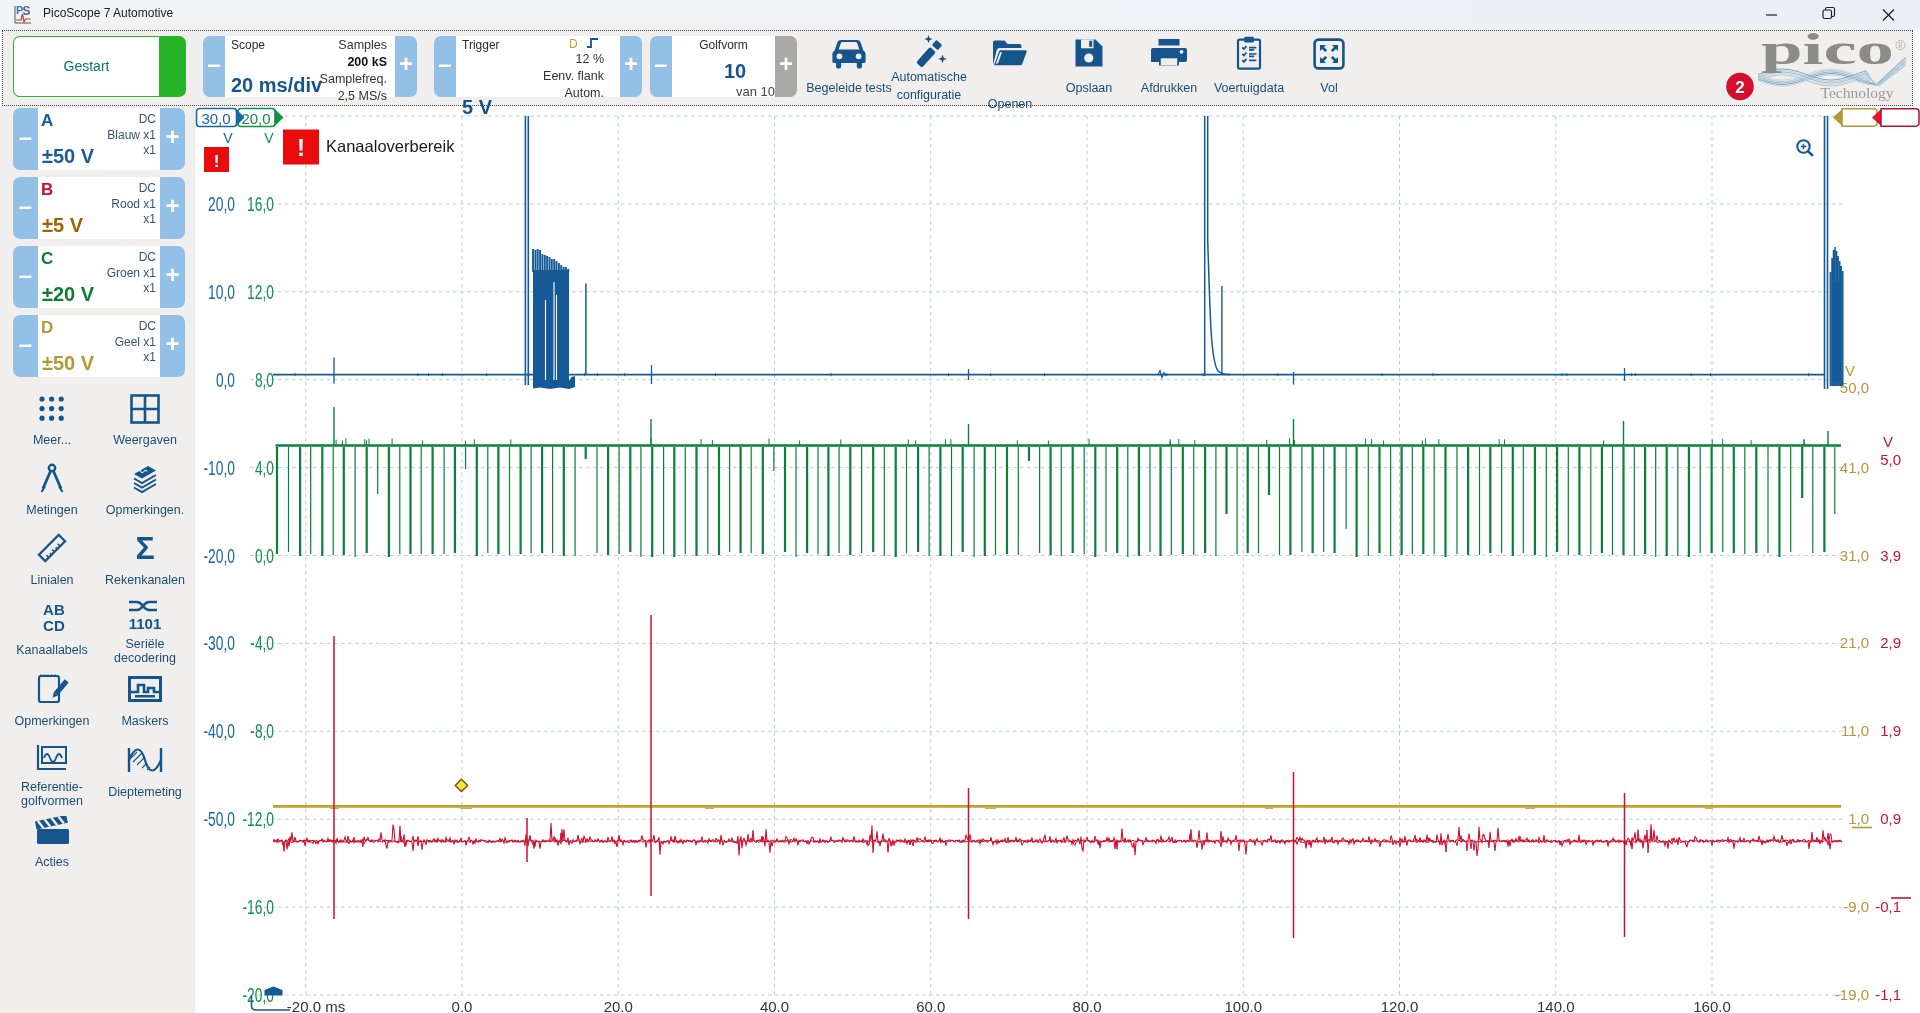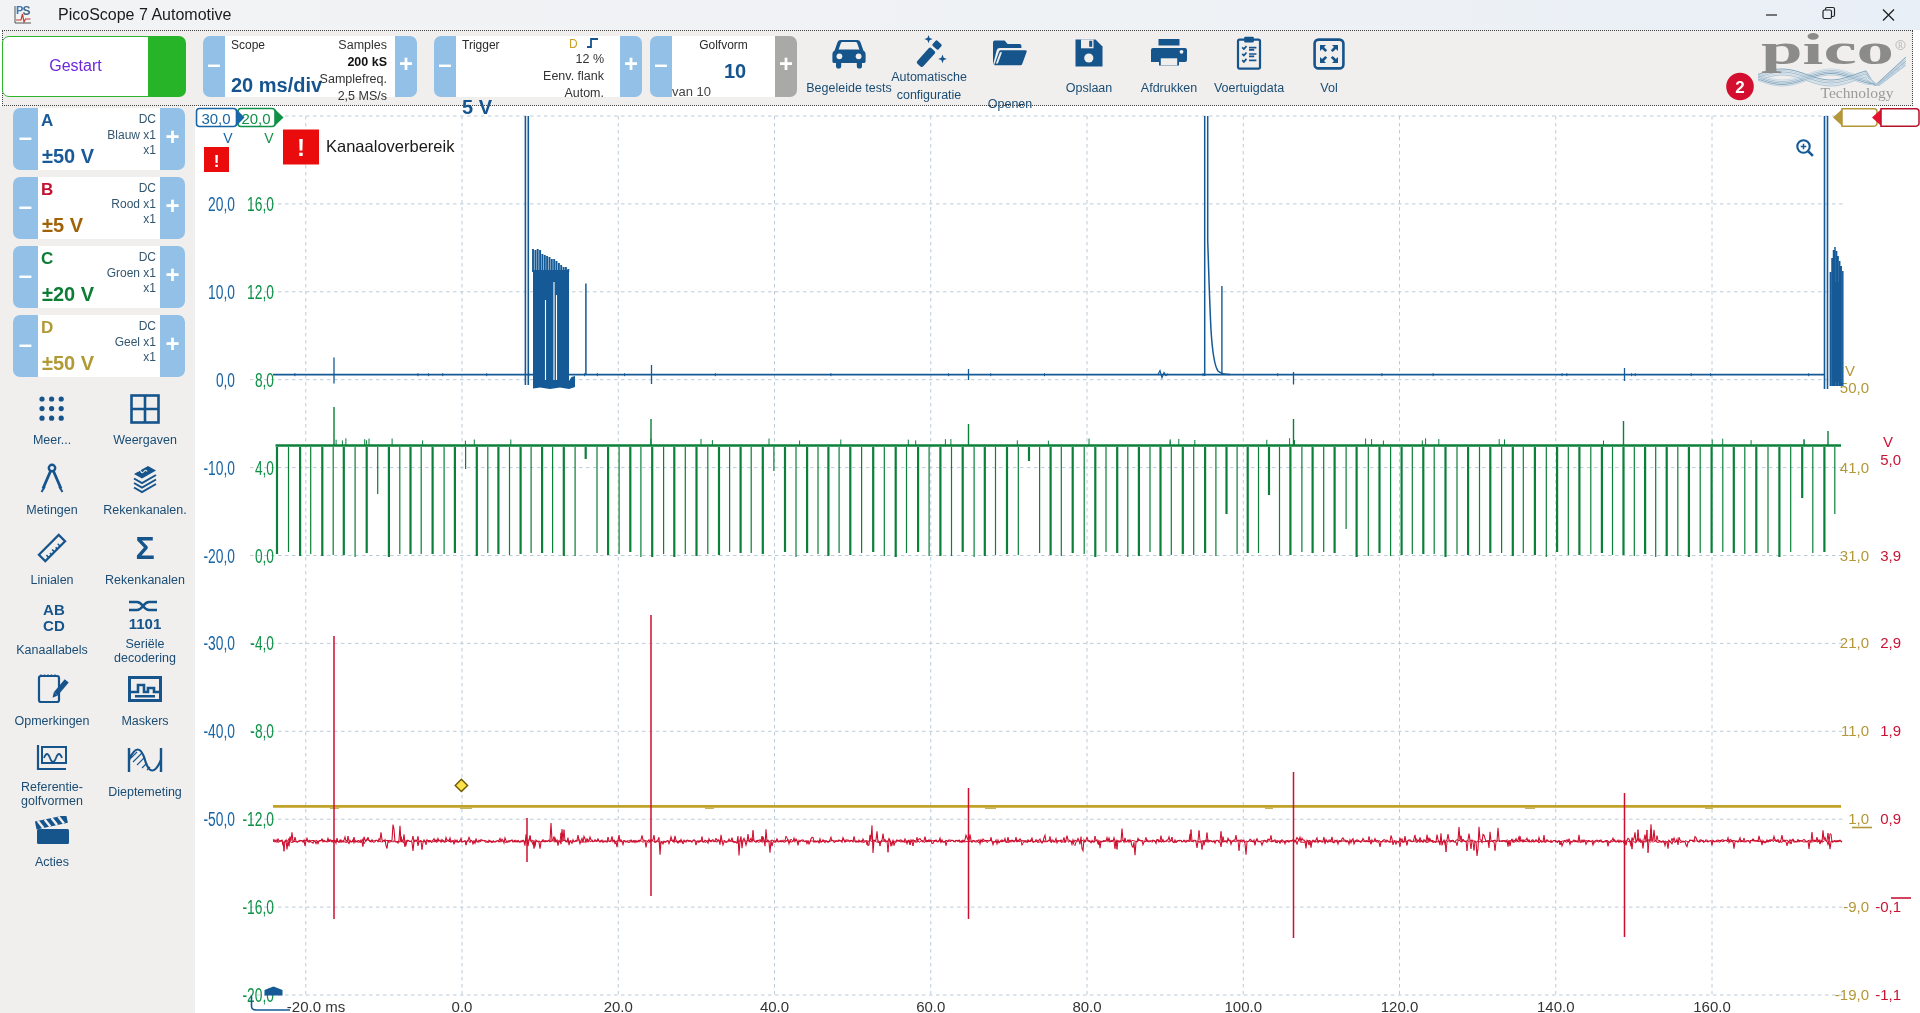--- a/index.html
+++ b/index.html
@@ -1,17 +1,17 @@
 <!DOCTYPE html>
 <html><head><meta charset="utf-8"><title>PicoScope 7 Automotive</title>
 <style>
 *{margin:0;padding:0;box-sizing:border-box}
 html,body{width:1920px;height:1013px;overflow:hidden;font-family:"Liberation Sans",sans-serif;background:#fff}
 #titlebar{position:absolute;left:0;top:0;width:1920px;height:30px;background:linear-gradient(90deg,#f2f3f4 0%,#eff2f5 55%,#e9eff6 100%)}
-#title{position:absolute;left:58px;top:6px;font-size:16px;color:#1b1b1b}
+#title{position:absolute;left:43px;top:6px;font-size:12px;color:#1b1b1b}
 #toolbar{position:absolute;left:2px;top:30px;width:1911px;height:76px;background:#f0efed;border:1px dotted #444}
 #sidebar{position:absolute;left:0;top:106px;width:195px;height:907px;background:#f0efed}
 #chart{position:absolute;left:0;top:0;width:1920px;height:1013px;pointer-events:none}
 #chartbg{position:absolute;left:195px;top:106px;width:1725px;height:907px;background:#fff}
 .panel{position:absolute;top:36px;height:61px;background:#fff}
 .pbtn{position:absolute;top:36px;height:61px;width:22px;background:#92c0e6;color:#fff;font-size:24px;font-weight:bold;text-align:center;line-height:56px}
 .rounded-l{border-radius:7px 0 0 7px}
 .rounded-r{border-radius:0 7px 7px 0}
 .ptitle{position:absolute;left:7px;top:3px;font-size:12px;color:#2b2b2b}
 .pbig{position:absolute;left:7px;top:37px;font-size:20px;font-weight:bold;color:#15548e}
@@ -38,42 +38,42 @@
 <rect x="73" y="10" width="8.5" height="8.5" rx="1.5" fill="none" stroke="#222" stroke-width="1.2"></rect>
 <path d="M75.5 10 v-1 a1.5 1.5 0 0 1 1.5 -1.5 h6 a1.5 1.5 0 0 1 1.5 1.5 v6 a1.5 1.5 0 0 1 -1.5 1.5 h-1" fill="none" stroke="#222" stroke-width="1.2"></path>
 <path d="M133 9.5 L144 20.5 M144 9.5 L133 20.5" stroke="#222" stroke-width="1.3"></path>
 </svg>
   </div>
 <div id="chartbg"></div>
 <div id="toolbar"></div>
 <div id="sidebar"></div>
 
 <div style="position:absolute;left:13px;top:36px;width:173px;height:61px;background:#28b428;border-radius:7px"></div>
-<div style="position:absolute;left:2px;top:36px;width:147px;height:61px;background:#fff;border:1.5px solid #2db52d;border-radius:7px 0 0 7px;color:#6d28d9;font-size:16px;text-align:center;line-height:58px">Gestart</div>
+<div style="position:absolute;left:13px;top:36px;width:147px;height:61px;background:#fff;border:1.5px solid #2db52d;border-radius:7px 0 0 7px;color:#0f766e;font-size:14px;text-align:center;line-height:58px">Gestart</div>
 <div class="pbtn rounded-l" style="left:203px">–</div>
 <div class="panel" style="left:225px;width:170px"></div>
 <div class="ptitle" style="left:231px;top:38px">Scope</div>
 <div class="pbig" style="left:231px;top:74px">20 ms/div</div>
 <div class="psmall" style="right:1533px;top:37px">Samples<br><b style="color:#111">200 kS</b><br>Samplefreq.<br>2,5 MS/s</div>
 <div class="pbtn rounded-r" style="left:395px;background:#92c0e6">+</div>
 <div class="pbtn rounded-l" style="left:434px">–</div>
 <div class="panel" style="left:456px;width:164px"></div>
 <div class="ptitle" style="left:462px;top:38px">Trigger</div>
 <div class="pbig" style="left:462px;top:96px">5 V</div>
 <div class="psmall" style="right:1316px;top:51px">12 %<br>Eenv. flank<br>Autom.</div>
 <div style="position:absolute;left:569px;top:37px;font-size:12px;color:#c8a227">D</div>
 <svg style="position:absolute;left:586px;top:37px" width="14" height="12" viewBox="0 0 14 12">
     <path d="M1 10 h4 V2 h7" stroke="#15548e" stroke-width="1.8" fill="none"></path>
   </svg>
 <div class="pbtn rounded-r" style="left:620px;background:#92c0e6">+</div>
 <div class="pbtn rounded-l" style="left:650px">–</div>
 <div class="panel" style="left:672px;width:103px"></div>
 <div class="ptitle" style="left:672px;top:38px;width:103px;text-align:center">Golfvorm</div>
 <div class="pbig" style="left:672px;top:60px;width:126px;text-align:center">10</div>
-<div style="position:absolute;left:672px;top:84px;width:103px;text-align:left;font-size:13px;color:#444">van 10</div>
+<div style="position:absolute;left:672px;top:84px;width:103px;text-align:right;font-size:13px;color:#444">van 10</div>
 <div class="pbtn rounded-r" style="left:775px;background:#a9a9a7">+</div>
 <div style="position:absolute;left:830px;top:37px"><svg width="38" height="32" viewBox="0 0 38 32">
       <path d="M6 26 h-2.2 a1.4 1.4 0 0 1 -1.4 -1.4 v-7.6 a4 4 0 0 1 2.2 -3.6 l2.9 -8.1 A3.4 3.4 0 0 1 10.7 3 h16.6 a3.4 3.4 0 0 1 3.2 2.3 l2.9 8.1 a4 4 0 0 1 2.2 3.6 v7.6 a1.4 1.4 0 0 1 -1.4 1.4 H32 v3 a2.6 2.6 0 0 1 -5.2 0 v-3 H11.2 v3 a2.6 2.6 0 0 1 -5.2 0 Z" fill="#16548c"></path>
       <path d="M8.6 12.6 l2.3 -6.6 a1.6 1.6 0 0 1 1.5 -1 h13.2 a1.6 1.6 0 0 1 1.5 1 l2.3 6.6 Z" fill="#f0efed"></path>
       <circle cx="9.4" cy="19.3" r="2.9" fill="#f0efed"></circle>
       <circle cx="28.6" cy="19.3" r="2.9" fill="#f0efed"></circle>
     </svg></div>
 <div class="tool" style="left:779px;top:80px;width:140px">Begeleide tests</div>
 <div style="position:absolute;left:910px;top:35px"><svg width="38" height="36" viewBox="0 0 38 36">
       <g transform="rotate(42 19 19)">
@@ -202,21 +202,21 @@
         <path d="M6 12 L20 4 l8 4.5 -14 8 Z"></path>
         <path d="M6 17 L20 9 l8 4.5 -14 8 Z" opacity="0"></path>
       </g>
       <g fill="none" stroke="#16548c" stroke-width="2">
         <path d="M6 16.5 l8 4.5 14 -8"></path>
         <path d="M6 21 l8 4.5 14 -8"></path>
         <path d="M6 25.5 l8 4.5 14 -8"></path>
       </g>
       <path d="M10 9.5 q2 -2.5 3 0 t3 0 t3 0" stroke="#f0efed" stroke-width="1.2" fill="none"></path>
     </svg></div>
-<div class="sicon" style="left:100px;top:504px;width:90px">Rekenkanalen.</div>
+<div class="sicon" style="left:100px;top:504px;width:90px">Opmerkingen.</div>
 <div style="position:absolute;left:35px;top:531px"><svg width="34" height="34" viewBox="0 0 34 34">
       <g transform="rotate(-45 17 17)">
         <rect x="3" y="12.5" width="28" height="9" fill="none" stroke="#16548c" stroke-width="2.2"></rect>
         <path d="M8 21.5v-3.4M12 21.5v-2.4M16 21.5v-3.4M20 21.5v-2.4M24 21.5v-3.4" stroke="#16548c" stroke-width="1.5"></path>
       </g>
     </svg></div>
 <div class="sicon" style="left:7px;top:574px;width:90px">Linialen</div>
 <div style="position:absolute;left:132px;top:532px"><svg width="26" height="32" viewBox="0 0 26 32">
       <text x="13" y="27" font-size="32" font-weight="bold" fill="#16548c" text-anchor="middle" font-family="Liberation Sans,sans-serif">Σ</text>
     </svg></div>

